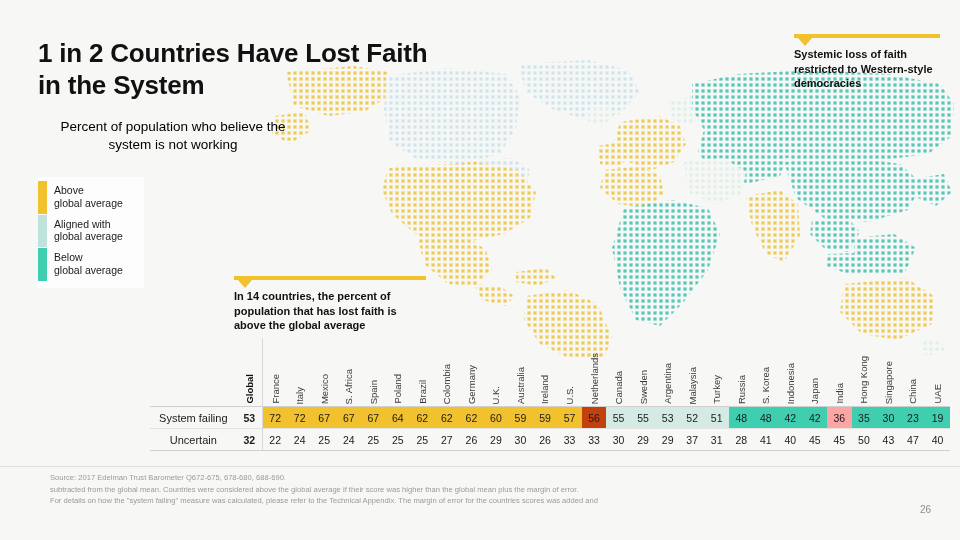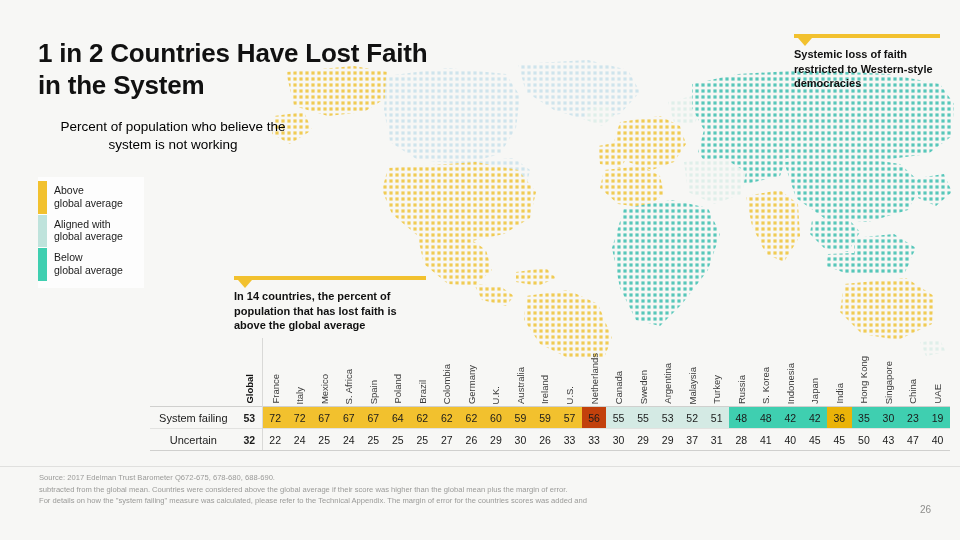--- a/index.html
+++ b/index.html
@@ -79,21 +79,21 @@
   .colw{width:25px;}
   .colw-global{width:26px;}
   .sep-left{border-left:1px solid #d9d9d7;}
   .rule-top{border-top:1px solid #d0d0ce;}
   .rule-mid{border-top:1px solid #e2e2e0;}
   .rule-bot{border-bottom:1px solid #d0d0ce;}
 
   
   #footer-rule{position:absolute;left:0;top:466px;width:960px;height:1px;background:#e0e0de;}
   #footer{
-    position:absolute;left:39px;top:472px;width:700px;
+    position:absolute;left:50px;top:472px;width:700px;
     font-size:7.6px;line-height:1.52;color:#9a9a98;
   }
   #pageno{position:absolute;left:920px;top:504px;font-size:10px;color:#8d8d8b;}
 </style>
 </head>
 <body>
 
 <div id="stage">
 
   <div id="map-wrap">
@@ -248,21 +248,21 @@
             <td class="val colw rule-top" style="background: #c2410c;">56</td>
             <td class="val colw rule-top" style="background: rgb(212, 234, 228);">55</td>
             <td class="val colw rule-top" style="background: rgb(212, 234, 228);">55</td>
             <td class="val colw rule-top" style="background: rgb(212, 234, 228);">53</td>
             <td class="val colw rule-top" style="background: rgb(212, 234, 228);">52</td>
             <td class="val colw rule-top" style="background: rgb(212, 234, 228);">51</td>
             <td class="val colw rule-top" style="background: rgb(63, 207, 176);">48</td>
             <td class="val colw rule-top" style="background: rgb(63, 207, 176);">48</td>
             <td class="val colw rule-top" style="background: rgb(63, 207, 176);">42</td>
             <td class="val colw rule-top" style="background: rgb(63, 207, 176);">42</td>
-            <td class="val colw rule-top" style="background: #eab308; margin-left: 36px;">36</td>
+            <td class="val colw rule-top" style="background: #fca5a5; margin-left: 36px;">36</td>
             <td class="val colw rule-top" style="background: rgb(63, 207, 176);">35</td>
             <td class="val colw rule-top" style="background: rgb(63, 207, 176);">30</td>
             <td class="val colw rule-top" style="background: rgb(63, 207, 176);">23</td>
             <td class="val colw rule-top" style="background: rgb(63, 207, 176);">19</td>
           </tr>
           <tr>
             <td class="rowlabel rule-mid rule-bot">Uncertain</td>
             <td class="val global colw-global rule-mid rule-bot">32</td>
             <td class="val colw sep-left rule-mid rule-bot">22</td>
             <td class="val colw rule-mid rule-bot">24</td>

